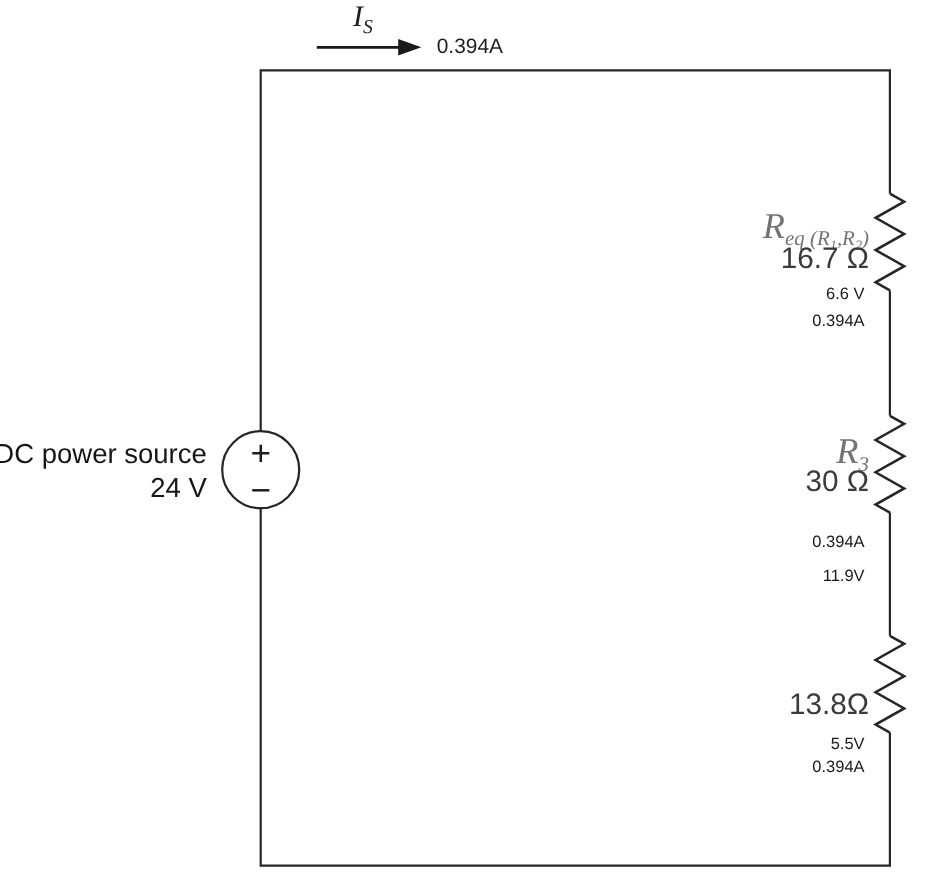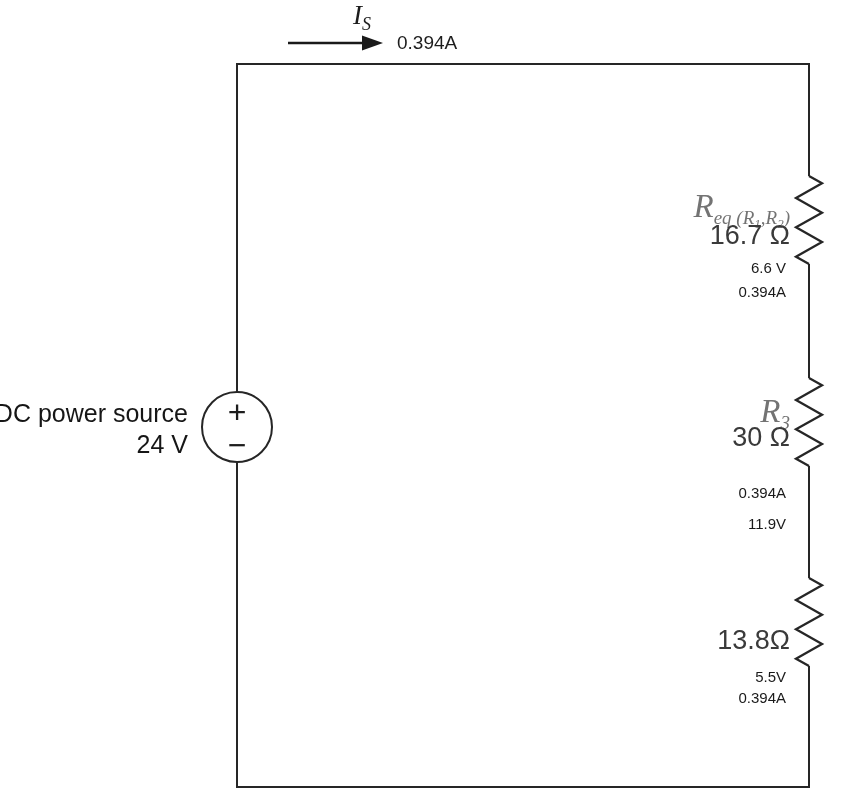--- a/index.html
+++ b/index.html
@@ -2,21 +2,21 @@
 <html><head>
 <meta charset="utf-8">
 <style>
   html,body { margin:0; padding:0; background:#ffffff; }
   .stage {
     position:relative; width:862px; height:806px; background:#ffffff;
     overflow:hidden; font-family:"Liberation Sans", sans-serif; color:#1d1d1d;
   }
   .stage svg { position:absolute; left:0; top:0; }
   .t { position:absolute; white-space:nowrap; line-height:1; }
-  .serif { font-family:"Liberation Serif", serif; font-style:italic;margin-left:32px; }
+  .serif { font-family:"Liberation Serif", serif; font-style:italic; }
   
   .imain { font-size:27px; }
   .isub  { font-size:18px; position:relative; top:6px; }
   .t19 { font-size:19px; color:#1d1d1d; }
   
   .src { text-align:right; font-size:25px; line-height:31px; color:#161616; }
   .pol { font-size:32px; color:#1d1d1d; transform:translate(-50%,-50%); }
   
   .rname { font-size:33px; color:#737373; text-align:right; }
   .rsub { font-size:19px; position:relative; top:7px; }

